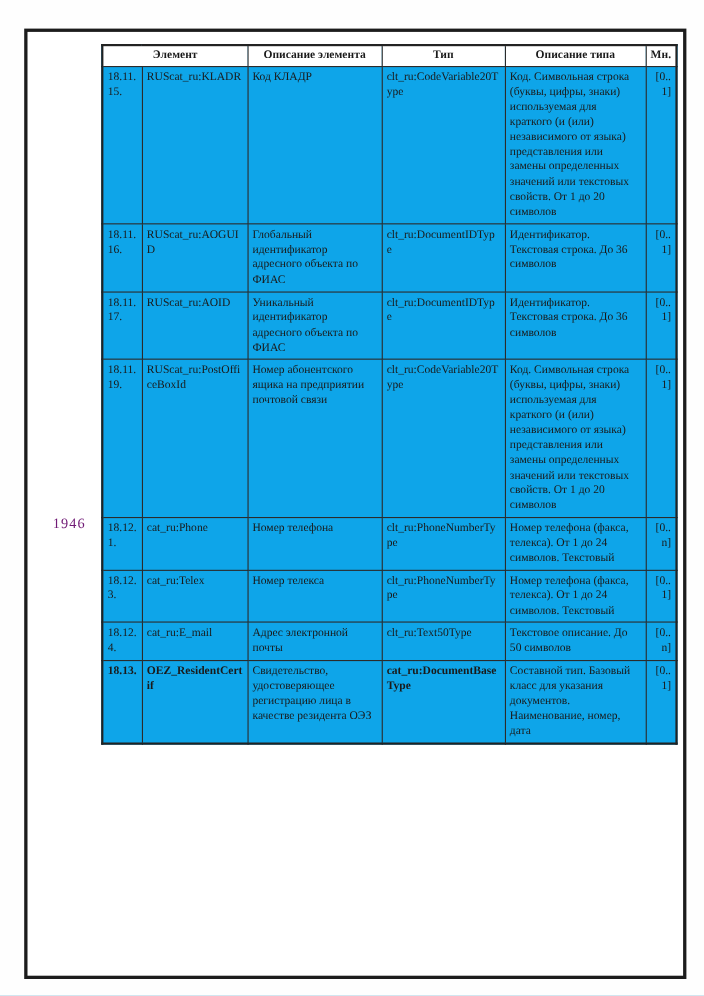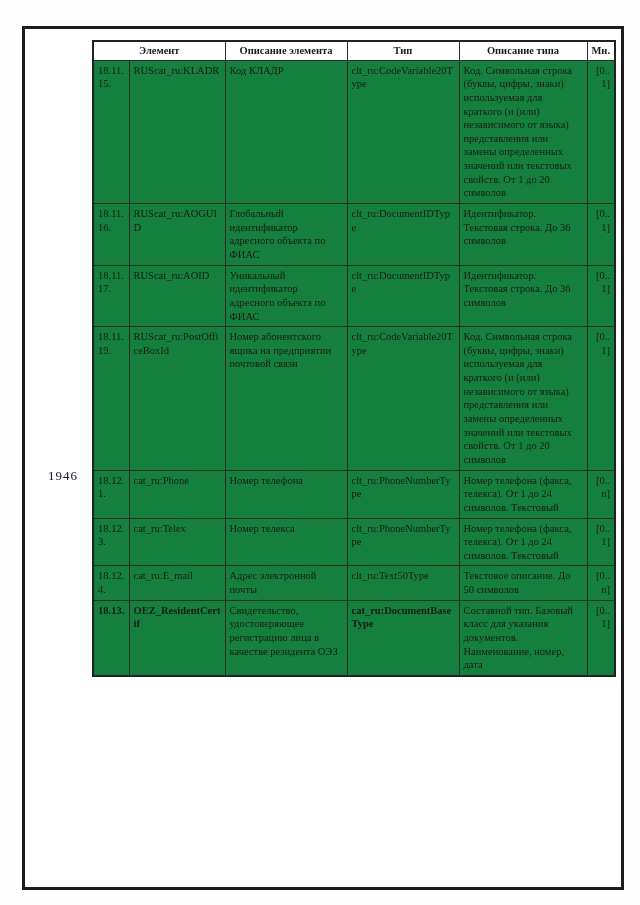--- a/index.html
+++ b/index.html
@@ -26,30 +26,30 @@
     height: 858px;
     border: 3px solid #1c1c1c;
     background: #fff;
   }
   .page-number {
     position: absolute;
     left: 48px;
     top: 468px;
     font-size: 13px;
     letter-spacing: 1px;
-    color: #0f172a;
+    color: #701a75;
   }
   table.fmt {
     position: absolute;
     left: 92px;
     top: 40px;
     width: 522px;
     border-collapse: collapse;
     table-layout: fixed;
-    background: #15803d;
+    background: #0ea5e9;
     border: 2px solid #222;
   }
   table.fmt th, table.fmt td {
     border: 1px solid #2b2b2b;
     vertical-align: top;
     font-size: 10.5px;
     line-height: 1.3;
     padding: 3px 4px;
     overflow-wrap: break-word;
     word-wrap: break-word;

